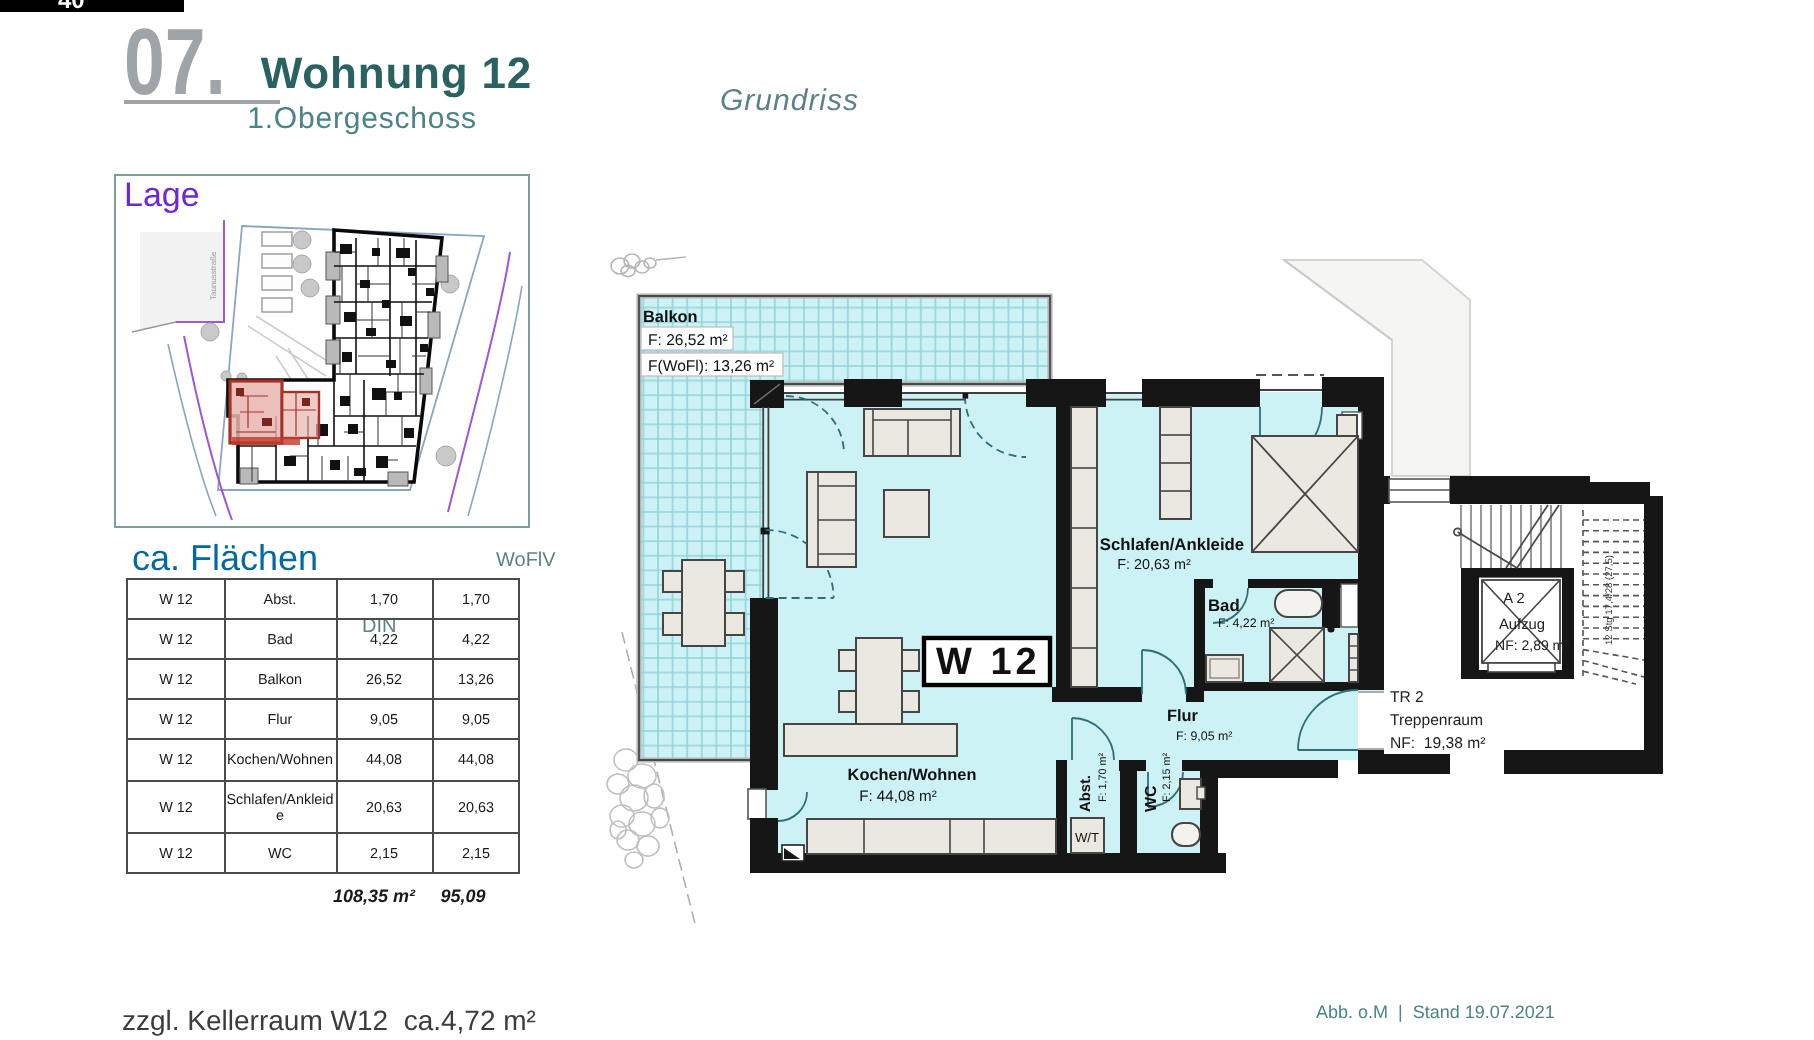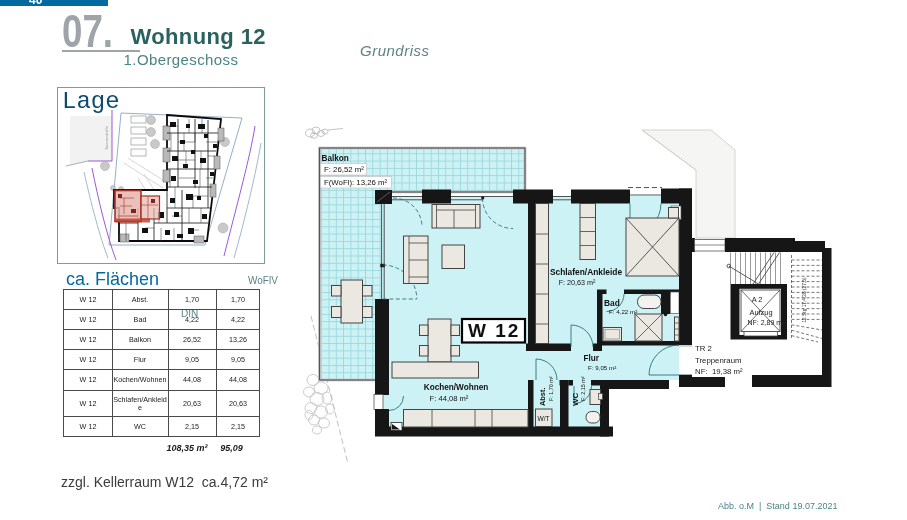--- a/index.html
+++ b/index.html
@@ -3,37 +3,37 @@
 <meta charset="utf-8">
 <style>
   html,body{margin:0;padding:0;}
   body{width:907px;height:520px;background:#ffffff;position:relative;overflow:hidden;
        font-family:"Liberation Sans",sans-serif;}
   .abs{position:absolute;}
 </style>
 </head>
 <body>
 
-<div class="abs" style="left:0;top:0;width:108px;height:6px;background:#0369a1;overflow:hidden;">
+<div class="abs" style="left:0;top:0;width:92px;height:6px;background:#000000;overflow:hidden;">
   <div style="position:absolute;left:29px;top:-7px;color:#fff;font-size:12px;font-weight:bold;">40</div>
 </div>
 
 <div class="abs" style="left:62px;top:3px;font-size:47px;font-weight:bold;color:#9ea4a7;transform:scaleX(0.78);transform-origin:0 0;">07.</div>
 
 <div class="abs" style="left:62px;top:50px;width:78px;height:2px;background:#9ea4a7;"></div>
 
 <div class="abs" style="left:0;width:266px;top:24px;font-size:22px;font-weight:bold;color:#2a6261;letter-spacing:0.4px;text-align:right;">Wohnung 12</div>
 
 <div class="abs" style="left:0;width:266px;top:51px;font-size:15px;color:#4c8486;letter-spacing:0.4px;text-align:center;padding-left:48px;">1.Obergeschoss</div>
 
 <div class="abs" style="left:360px;top:42px;font-size:15px;color:#5d8286;letter-spacing:0.5px;font-style:italic;">Grundriss</div>
 
 <div class="abs" style="left:57px;top:87px;width:206px;height:175px;border:1px solid #7d9c9c;background:#fff;">
 
-  <div class="abs" style="left:4px;top:0px;font-size:24px;color:#0c4a6e;z-index:3;font-family:Liberation Mono, monospace;">Lage</div>
+  <div class="abs" style="left:4px;top:0px;font-size:17px;color:#6d28d9;z-index:3;">Lage</div>
 
   <svg width="206" height="175" viewBox="0 0 206 175" style="position:absolute;left:0;top:0;">
 
   <path d="M12,28 L54,28 L54,73 L30,73 L12,77 Z" fill="#f2f2f2"></path>
   <path d="M54,22 L54,73 L30,73" fill="none" stroke="#9b59d8" stroke-width="1"></path>
   <path d="M30,73 L8,78" fill="none" stroke="#999" stroke-width="0.8"></path>
   <text x="50" y="62" font-size="4" fill="#999" transform="rotate(-90 50 62)">Taunusstraße</text>
 
   <g fill="#fdfdfd" stroke="#999" stroke-width="0.7">
     <rect x="73" y="28" width="15" height="7"></rect>
@@ -509,15 +509,15 @@
     <text x="695" y="351" font-size="7.8" fill="#222">TR 2</text>
     <text x="695" y="362.5" font-size="7.8" fill="#222">Treppenraum</text>
     <text x="695" y="374" font-size="7.8" fill="#222">NF:&nbsp;&nbsp;19,38 m²</text>
 
     <text x="757" y="301.5" font-size="7.4" fill="#222" text-anchor="middle">A 2</text>
     <text x="761" y="314.5" font-size="7.4" fill="#222" text-anchor="middle">Aufzug</text>
     <text x="766" y="325" font-size="7" fill="#222" text-anchor="middle">NF: 2,89 m²</text>
   </g>
 </svg>
 
-<div class="abs" style="left:61px;top:474px;font-size:14px;color:#3c3c3c;">zzgl. Kellerraum W12&nbsp; ca.4,72 m²</div>
-
-<div class="abs" style="left:718px;top:501px;font-size:9px;color:#4c8486;">Abb. o.M&nbsp; | &nbsp;Stand 19.07.2021</div>
+<div class="abs" style="left:61px;top:502px;font-size:14px;color:#3c3c3c;">zzgl. Kellerraum W12&nbsp; ca.4,72 m²</div>
+
+<div class="abs" style="left:658px;top:501px;font-size:9px;color:#4c8486;">Abb. o.M&nbsp; | &nbsp;Stand 19.07.2021</div>
 
 </body></html>

